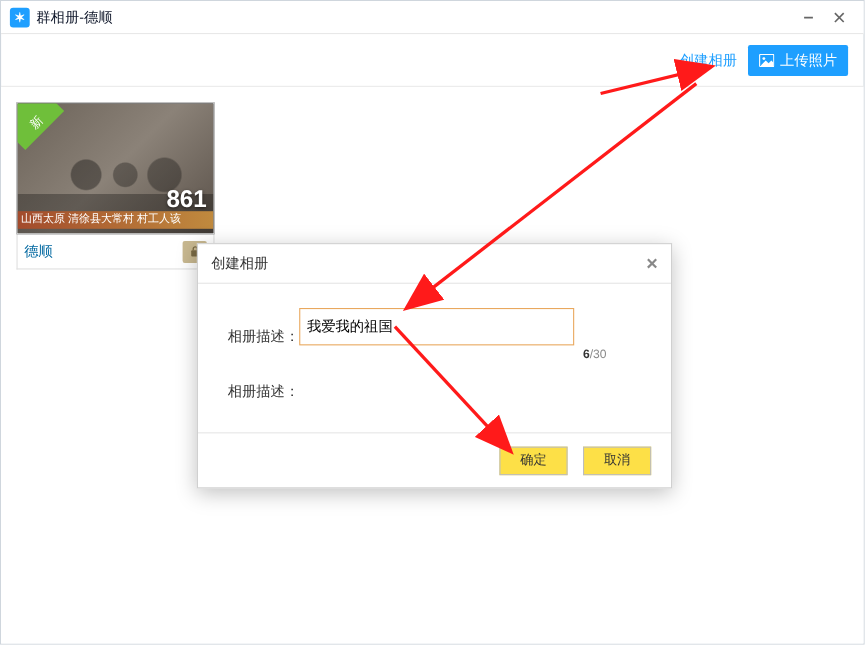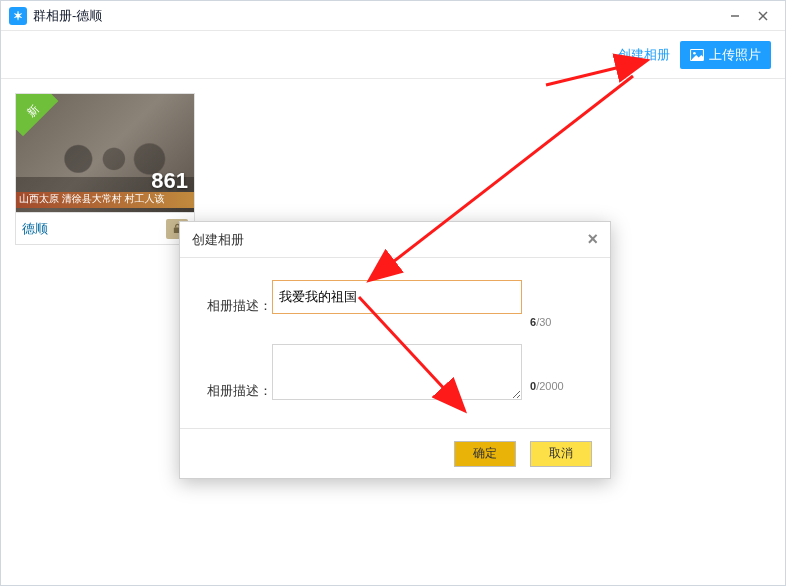--- a/index.html
+++ b/index.html
@@ -50,21 +50,21 @@
   .row { display:flex; align-items:flex-end; margin-bottom:16px;}
   .row-input { align-items:center;}
   .label { width:70px; text-align:right; font-size:13px; color:#333; padding-top:3px;}
   .field { flex:1; display:flex; align-items:flex-start;}
   .txt-input { width:250px; height:34px; border:1px solid #e9a85e; padding:0 6px; font-size:13px; outline:none; background:#fff;}
   .counter { font-size:11px; color:#888; margin-left:8px; padding-top:4px;margin-top:32px;}
   .counter .cur { font-weight:bold; color:#333;}
   .desc-area { width:250px; height:56px; border:1px solid #d4d4d4; padding:4px 6px; font-size:12px; resize:both; outline:none;}
   .modal-foot { height:50px; border-top:1px solid #e5e5e5; display:flex; align-items:center; justify-content:flex-end; gap:14px; padding:0 18px;}
   .btn { min-width:62px; height:26px; background:#fde047; border:1px solid #bdbdbd; font-size:12px; color:#333; cursor:pointer;}
-  .btn.ok { background:#eab308; }
+  .btn.ok { background:#fde047; }
 
   
   .arrows { position:absolute; inset:0; pointer-events:none; z-index:20;}
 </style>
 </head>
 <body>
 
 <div class="window">
 
   <div class="titlebar">
@@ -128,24 +128,20 @@
     <div class="modal-body">
       <div class="row row-input">
         <div class="label">相册描述：</div>
         <div class="field">
           <input class="txt-input" type="text" value="我爱我的祖国" style="">
           <span class="counter"><span class="cur">6</span><span>/30</span></span>
         </div>
       </div>
       <div class="row">
         <div class="label">相册描述：</div>
-        <div class="field">
-          <textarea class="desc-area" style=""></textarea>
-          <span class="counter"><span class="cur">0</span><span>/2000</span></span>
-        </div>
       </div>
     </div>
     <div class="modal-foot">
       <button class="btn ok">确定</button>
       <button class="btn">取消</button>
     </div>
   </div>
 
   <svg class="arrows" width="786" height="586">
     <defs>

